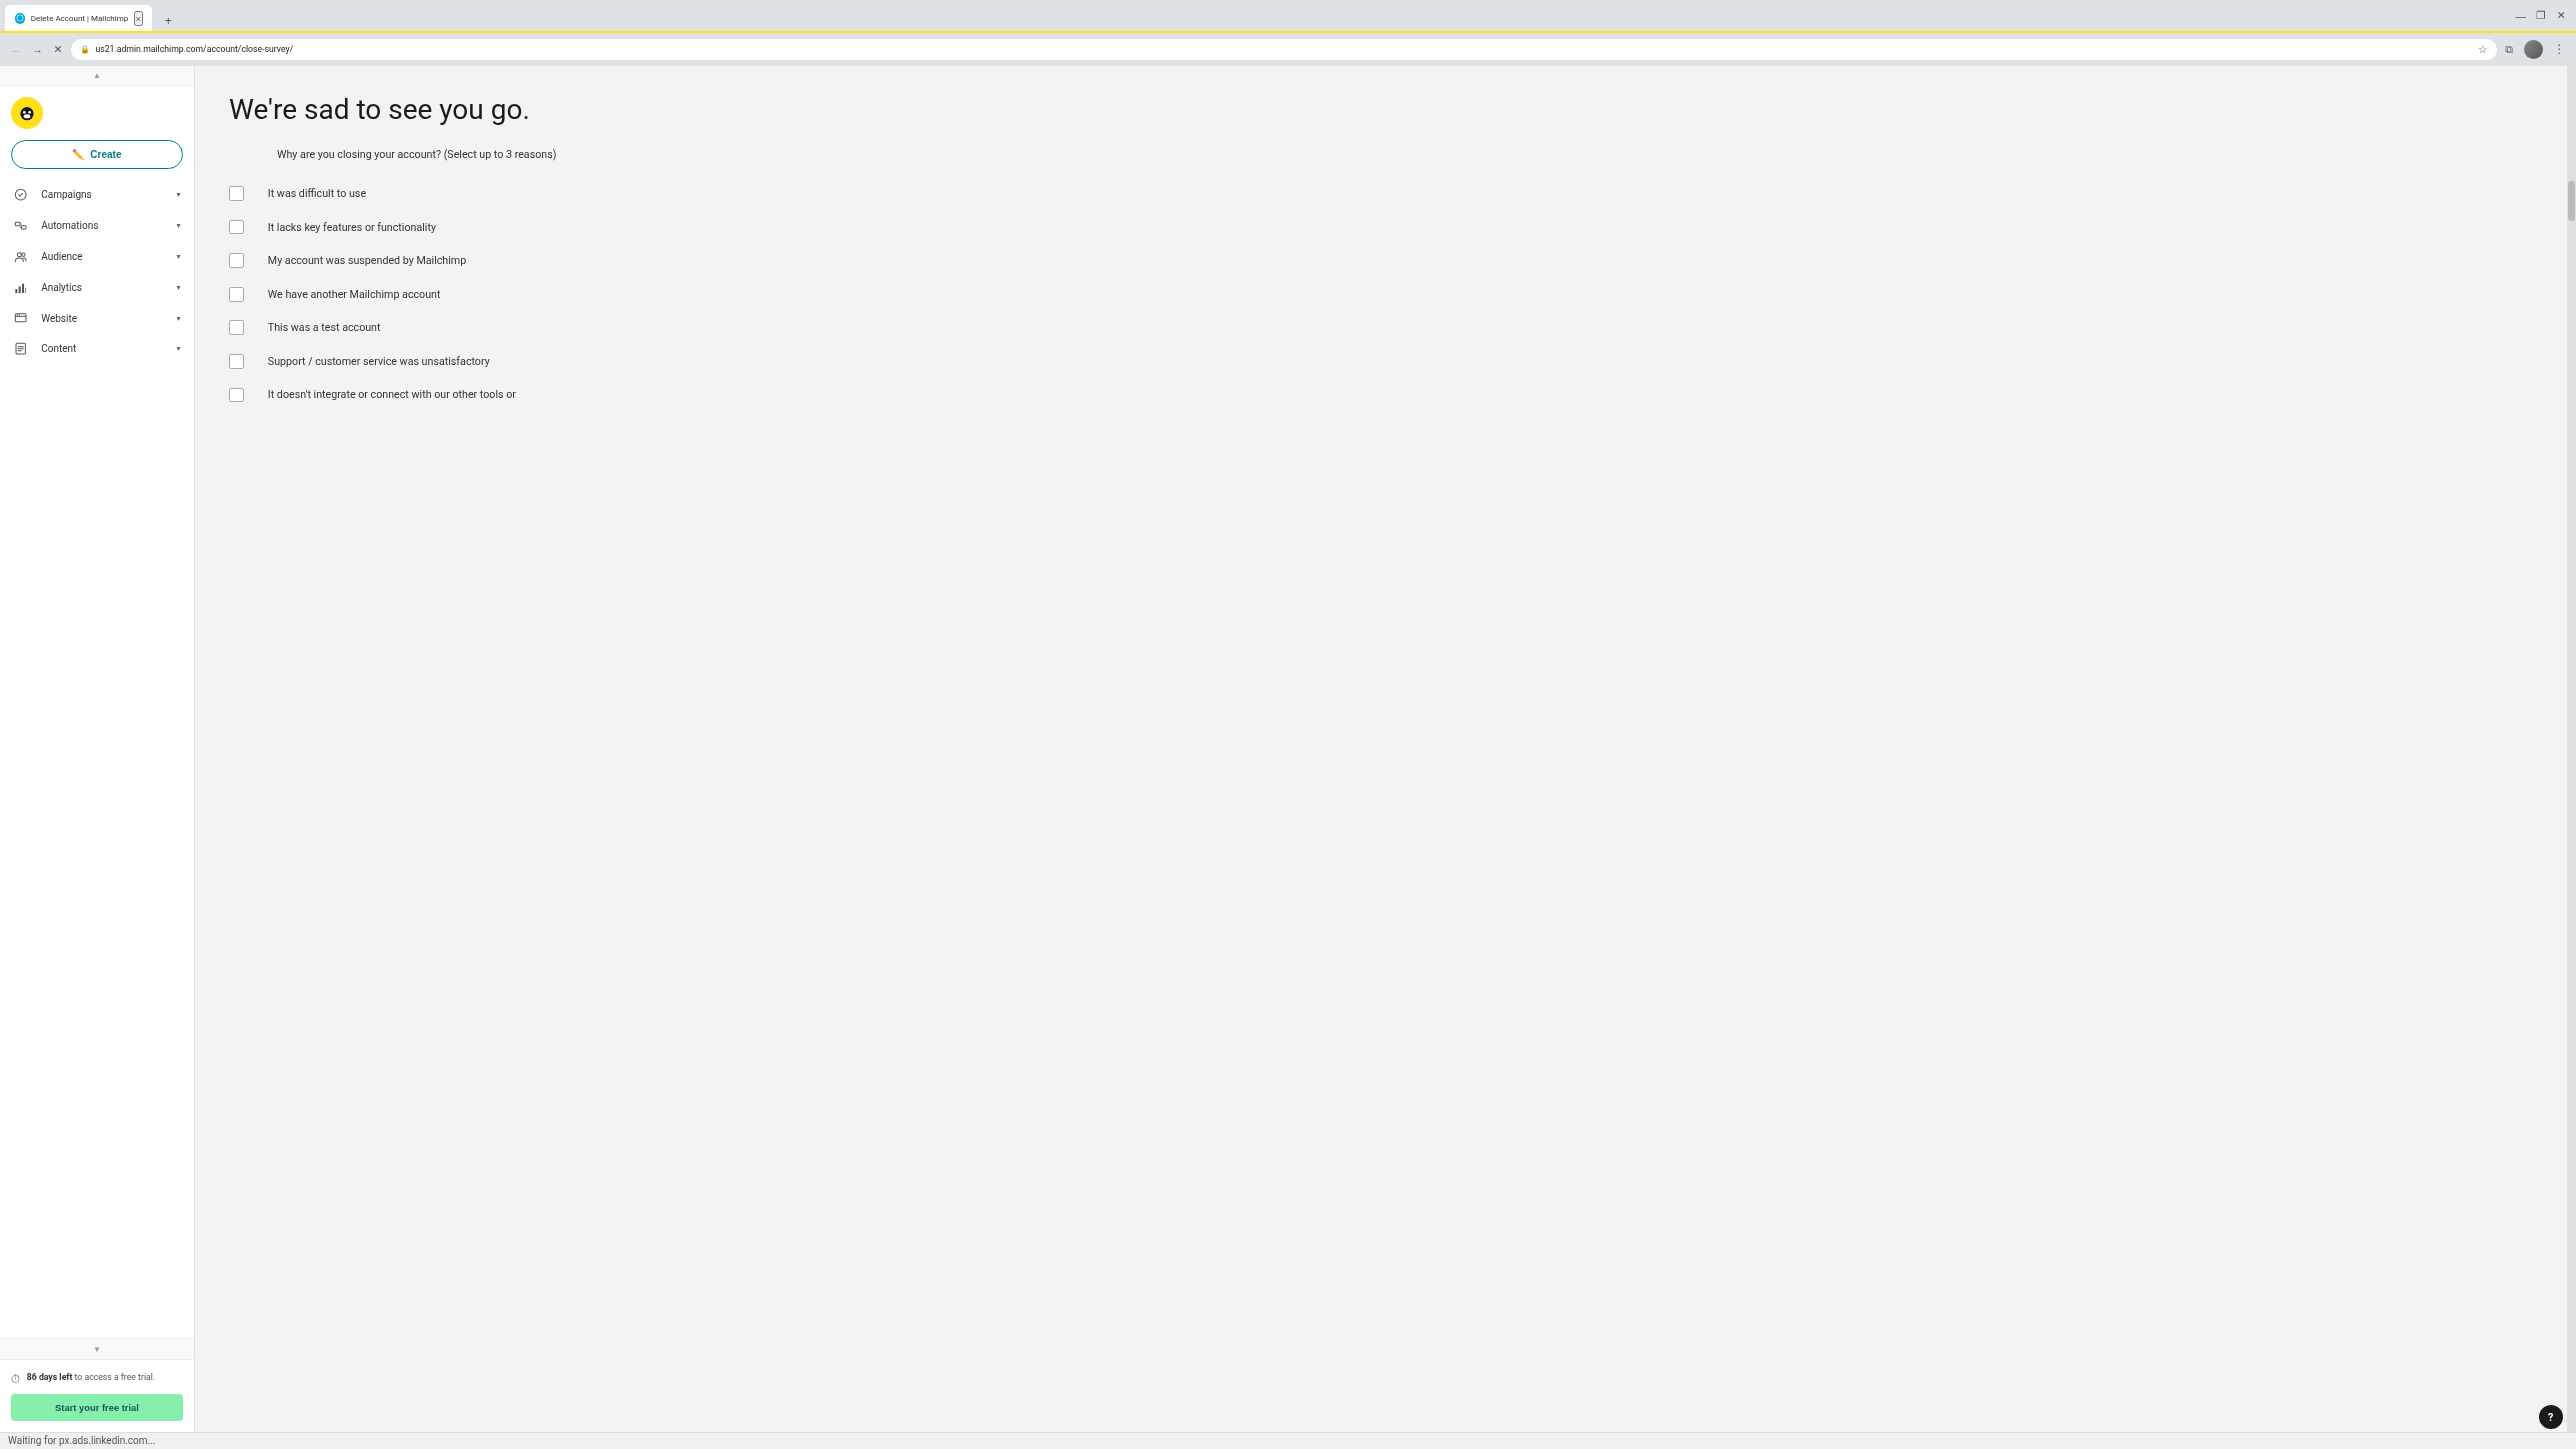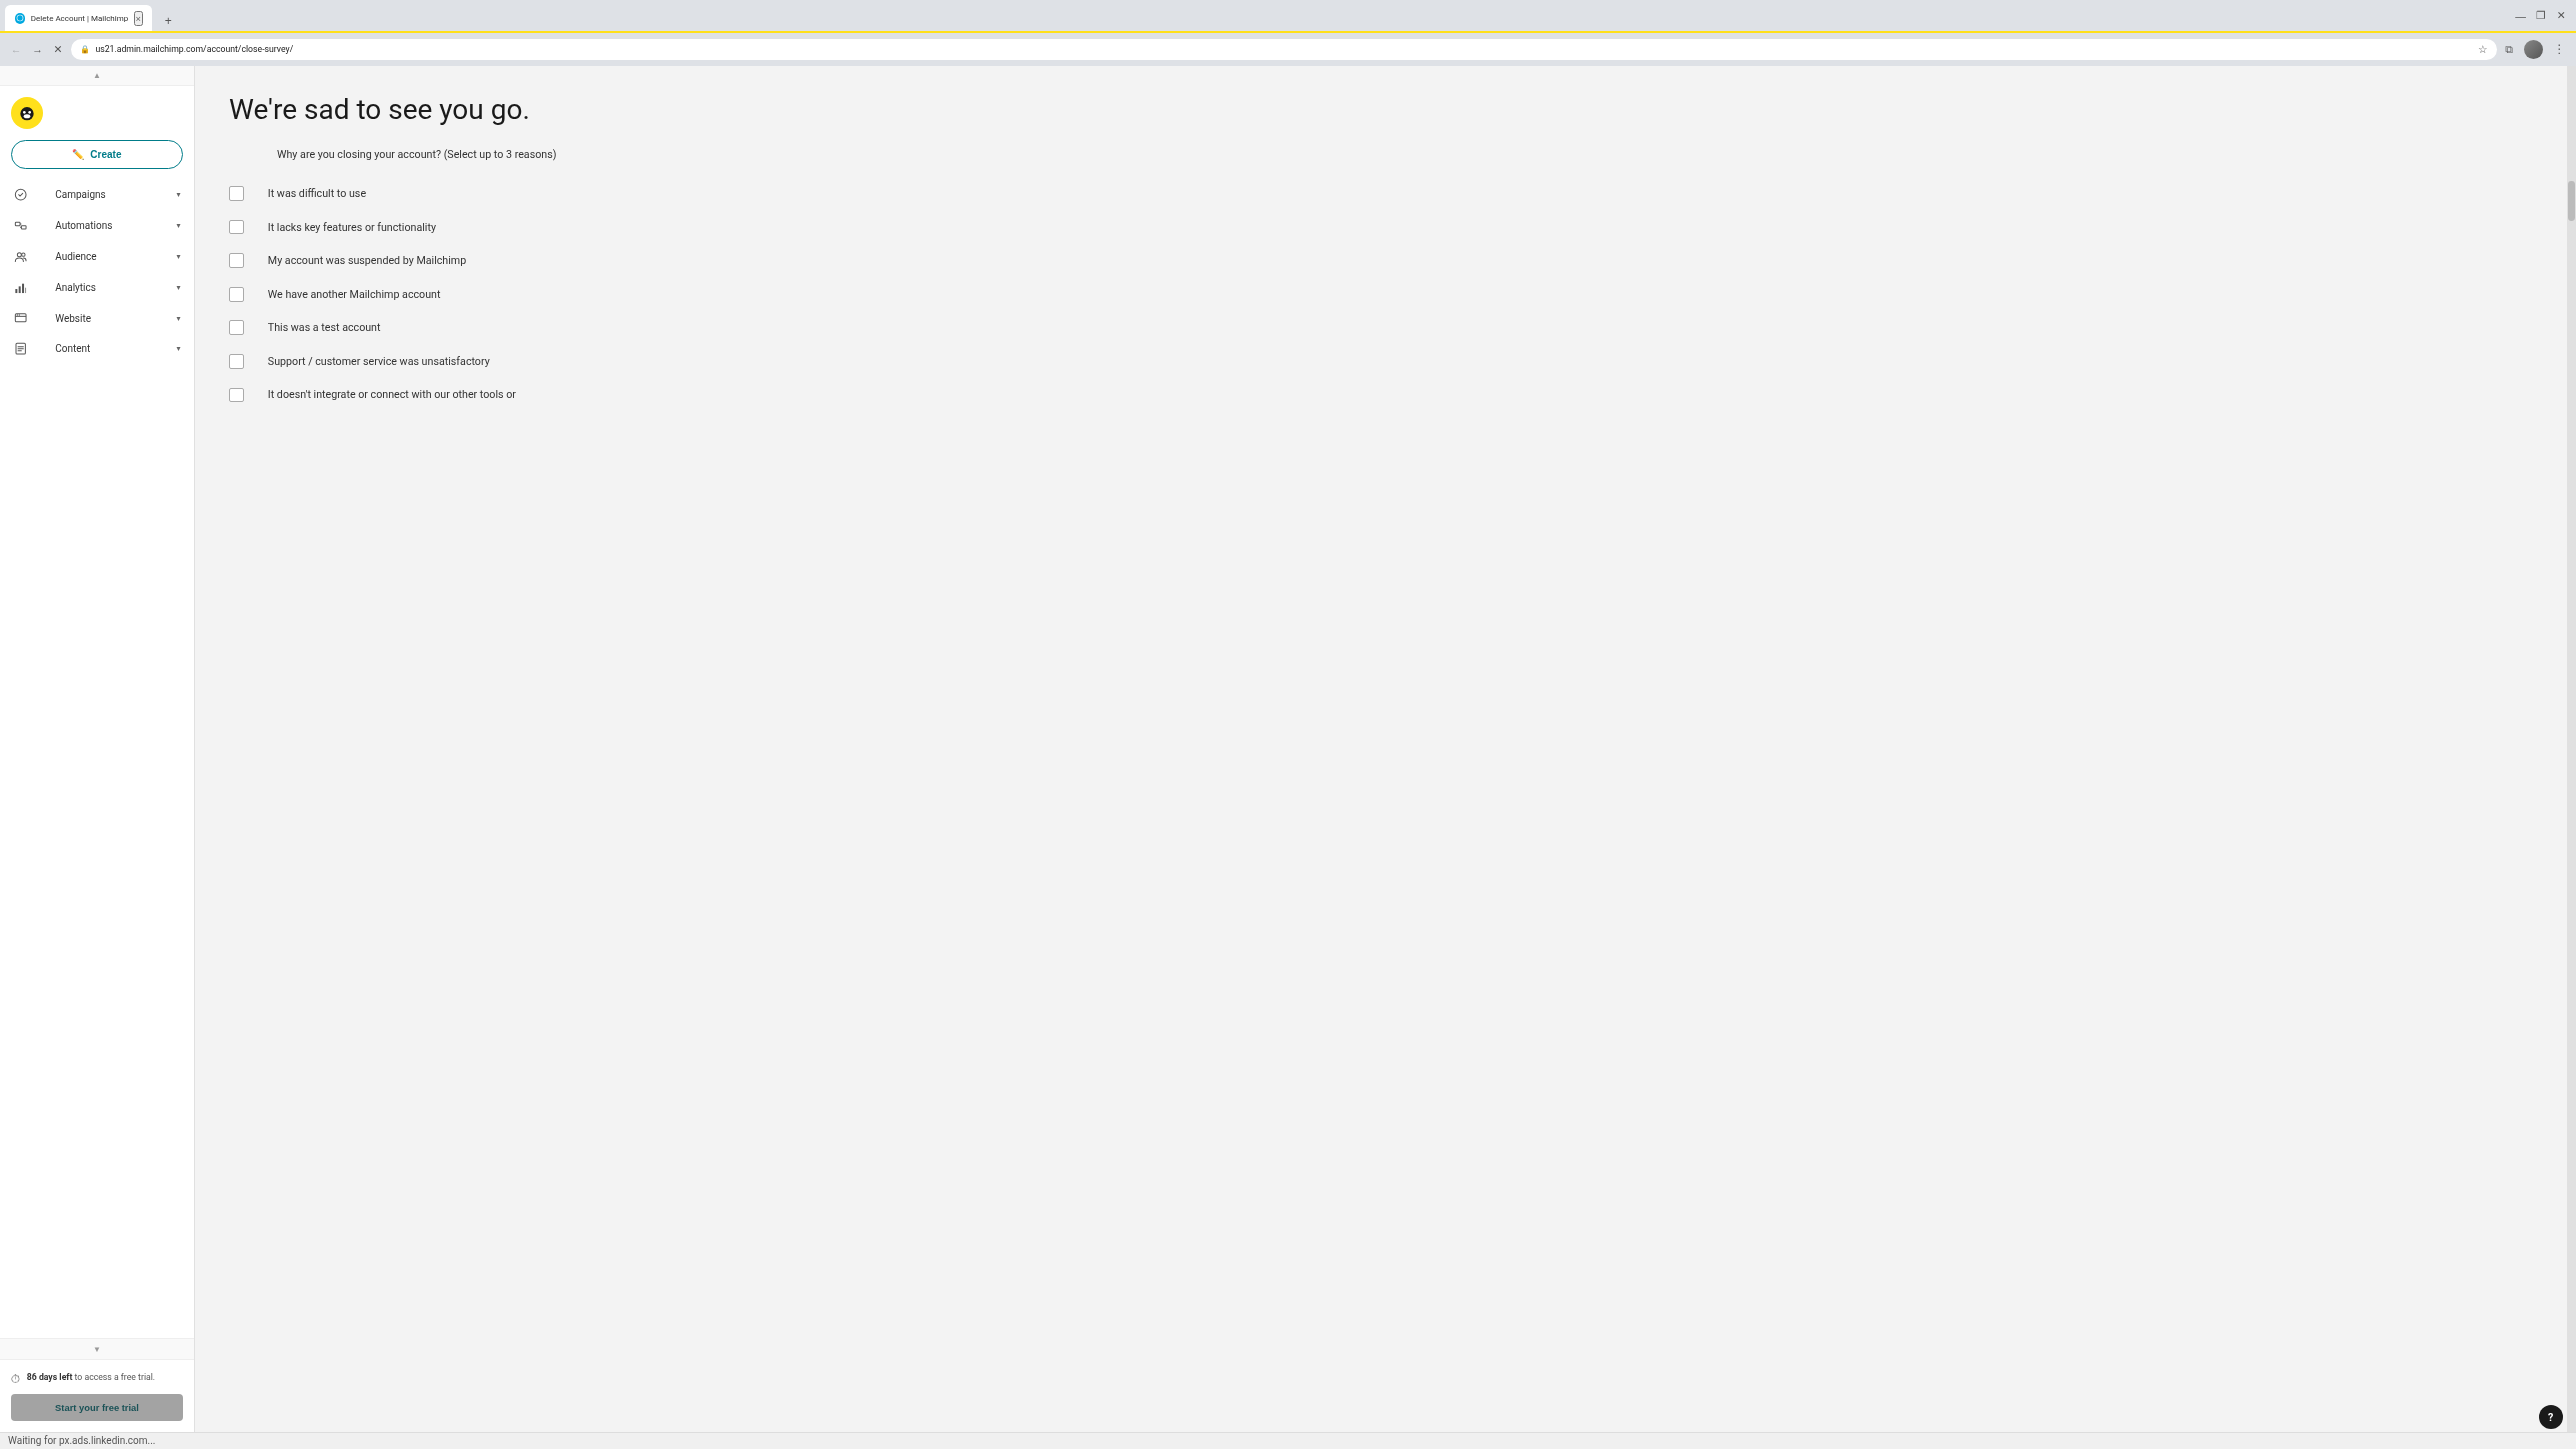--- a/index.html
+++ b/index.html
@@ -32,32 +32,32 @@
     .app-container { display: flex; flex: 1; overflow: hidden; }
 
     
     .sidebar { width: 195px; background: #fff; display: flex; flex-direction: column; border-right: 0.7px solid #e0e0e0; flex-shrink: 0; overflow-y: auto; overflow-x: hidden; }
     .sidebar-top { padding: 10.7px 10.7px 5.4px; }
     .mailchimp-logo { width: 32px; height: 32px; background: #ffe01b; border-radius: 50%; display: flex; align-items: center; justify-content: center; font-size: 19px; margin-bottom: 10.7px; }
     .create-btn { width: 100%; padding: 8px; border: 1.3px solid #007c89; border-radius: 16px; background: #fff; color: #007c89; font-size: 10px; font-weight: 600; cursor: pointer; display: flex; align-items: center; justify-content: center; gap: 5.4px; }
 
     .nav-items { flex: 1; padding: 5.4px 0; }
     .nav-item { display: flex; align-items: center; padding: 8px 13.4px; cursor: pointer; gap: 9.4px; color: #333; font-size: 10px; justify-content: space-between; }
-    .nav-item-left { display: flex; align-items: center; gap: 27px; }
+    .nav-item-left { display: flex; align-items: center; gap: 13px; }
     .nav-icon { width: 14.8px; height: 14.8px; display: flex; align-items: center; justify-content: center; color: #555; }
     .nav-label { font-size: 10px; color: #333; }
     .chevron { color: #666; font-size: 8px; }
     .scroll-arrow { width: 195px; display: flex; justify-content: center; color: #999; font-size: 8px; padding: 2.7px; background: #f9f9f9; border: none; cursor: pointer; }
 
     .sidebar-footer { padding: 10.7px; border-top: 0.7px solid #eee; }
     .trial-notice { display: flex; gap: 6.7px; align-items: flex-start; margin-bottom: 8px; }
     .clock-icon { color: #666; font-size: 12px; flex-shrink: 0; margin-top: 1.3px; }
     .trial-text { font-size: 8.7px; color: #555; line-height: 1.4; }
     .trial-text strong { color: #333; }
-    .start-trial-btn { width: 100%; padding: 8px; background: #a3a3a3; border: none; border-radius: 4px; color: #1a5257; font-size: 9.4px; font-weight: 600; cursor: pointer; }
+    .start-trial-btn { width: 100%; padding: 8px; background: #86efac; border: none; border-radius: 4px; color: #1a5257; font-size: 9.4px; font-weight: 600; cursor: pointer; }
 
     
     .main-content { flex: 1; background: #f3f3f3; overflow-y: auto; position: relative; }
     .scrollbar-right { width: 9.4px; background: #e0e0e0; flex-shrink: 0; position: relative; }
     .scrollbar-thumb { width: 6.7px; height: 40px; background: #bbb; border-radius: 3.4px; margin: 1.3px auto; position: absolute; top: 114px; left: 1.3px; }
 
     .page-content { padding: 27px 34px; max-width: 604px; }
     .page-title { font-size: 28px; font-weight: 400; color: #1a1a1a; margin-bottom: 21.5px; line-height: 1.2; }
     .survey-question { font-size: 10.7px; color: #333; margin-bottom: 16px; margin-left: 48px; }
     .checkbox-list { display: flex; flex-direction: column; gap: 0; }

